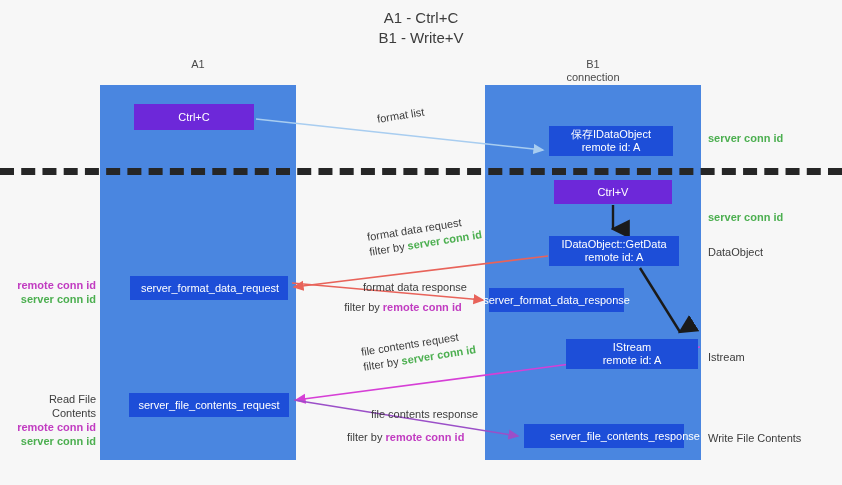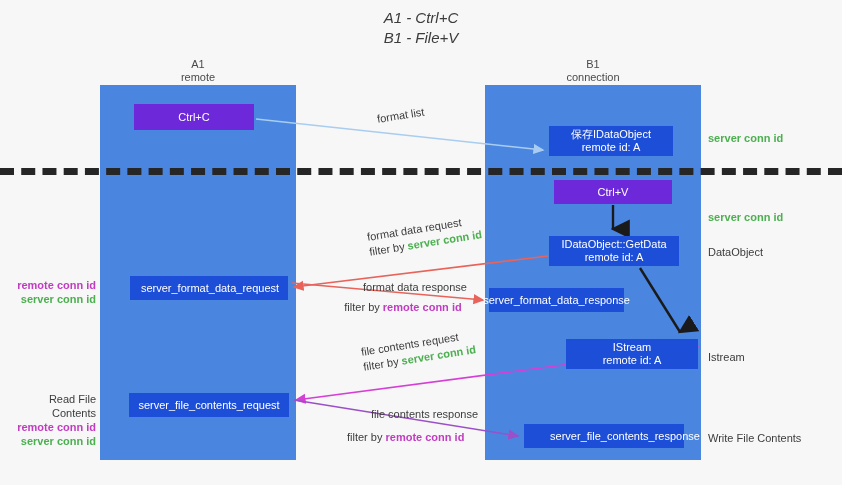--- a/index.html
+++ b/index.html
@@ -9,21 +9,21 @@
     font-family:"Liberation Sans","DejaVu Sans",sans-serif;
     overflow:hidden;
   }
   #stage{position:relative;width:842px;height:485px;}
 
   .abs{position:absolute;}
 
   
   #title{
     left:0;top:8px;width:842px;text-align:center;
-    font-size:15px;color:#3c3c3c;line-height:20px;font-style:italic;
+    font-size:15px;color:#3c3c3c;line-height:20px;
   }
 
   
   .lane-head{
     text-align:center;font-size:11px;color:#4a4a4a;line-height:13px;
   }
   #head-a{left:100px;top:58px;width:196px;}
   #head-b{left:485px;top:58px;width:216px;}
 
   
@@ -84,26 +84,25 @@
   
   #edges{left:0;top:0;width:842px;height:485px;pointer-events:none;}
 </style>
 </head>
 <body>
 
 <div id="stage">
 
   <div id="title" class="abs">
     <div>A1 - Ctrl+C</div>
-    <div>B1 - File+V</div>
+    <div>B1 - Write+V</div>
   </div>
 
   <div id="head-a" class="abs lane-head">
     <div>A1</div>
-    <div>remote</div>
   </div>
   <div id="head-b" class="abs lane-head">
     <div>B1</div>
     <div>connection</div>
   </div>
 
   <div id="lane-a" class="abs lane"></div>
   <div id="lane-b" class="abs lane"></div>
 
   <svg id="edges" class="abs">

